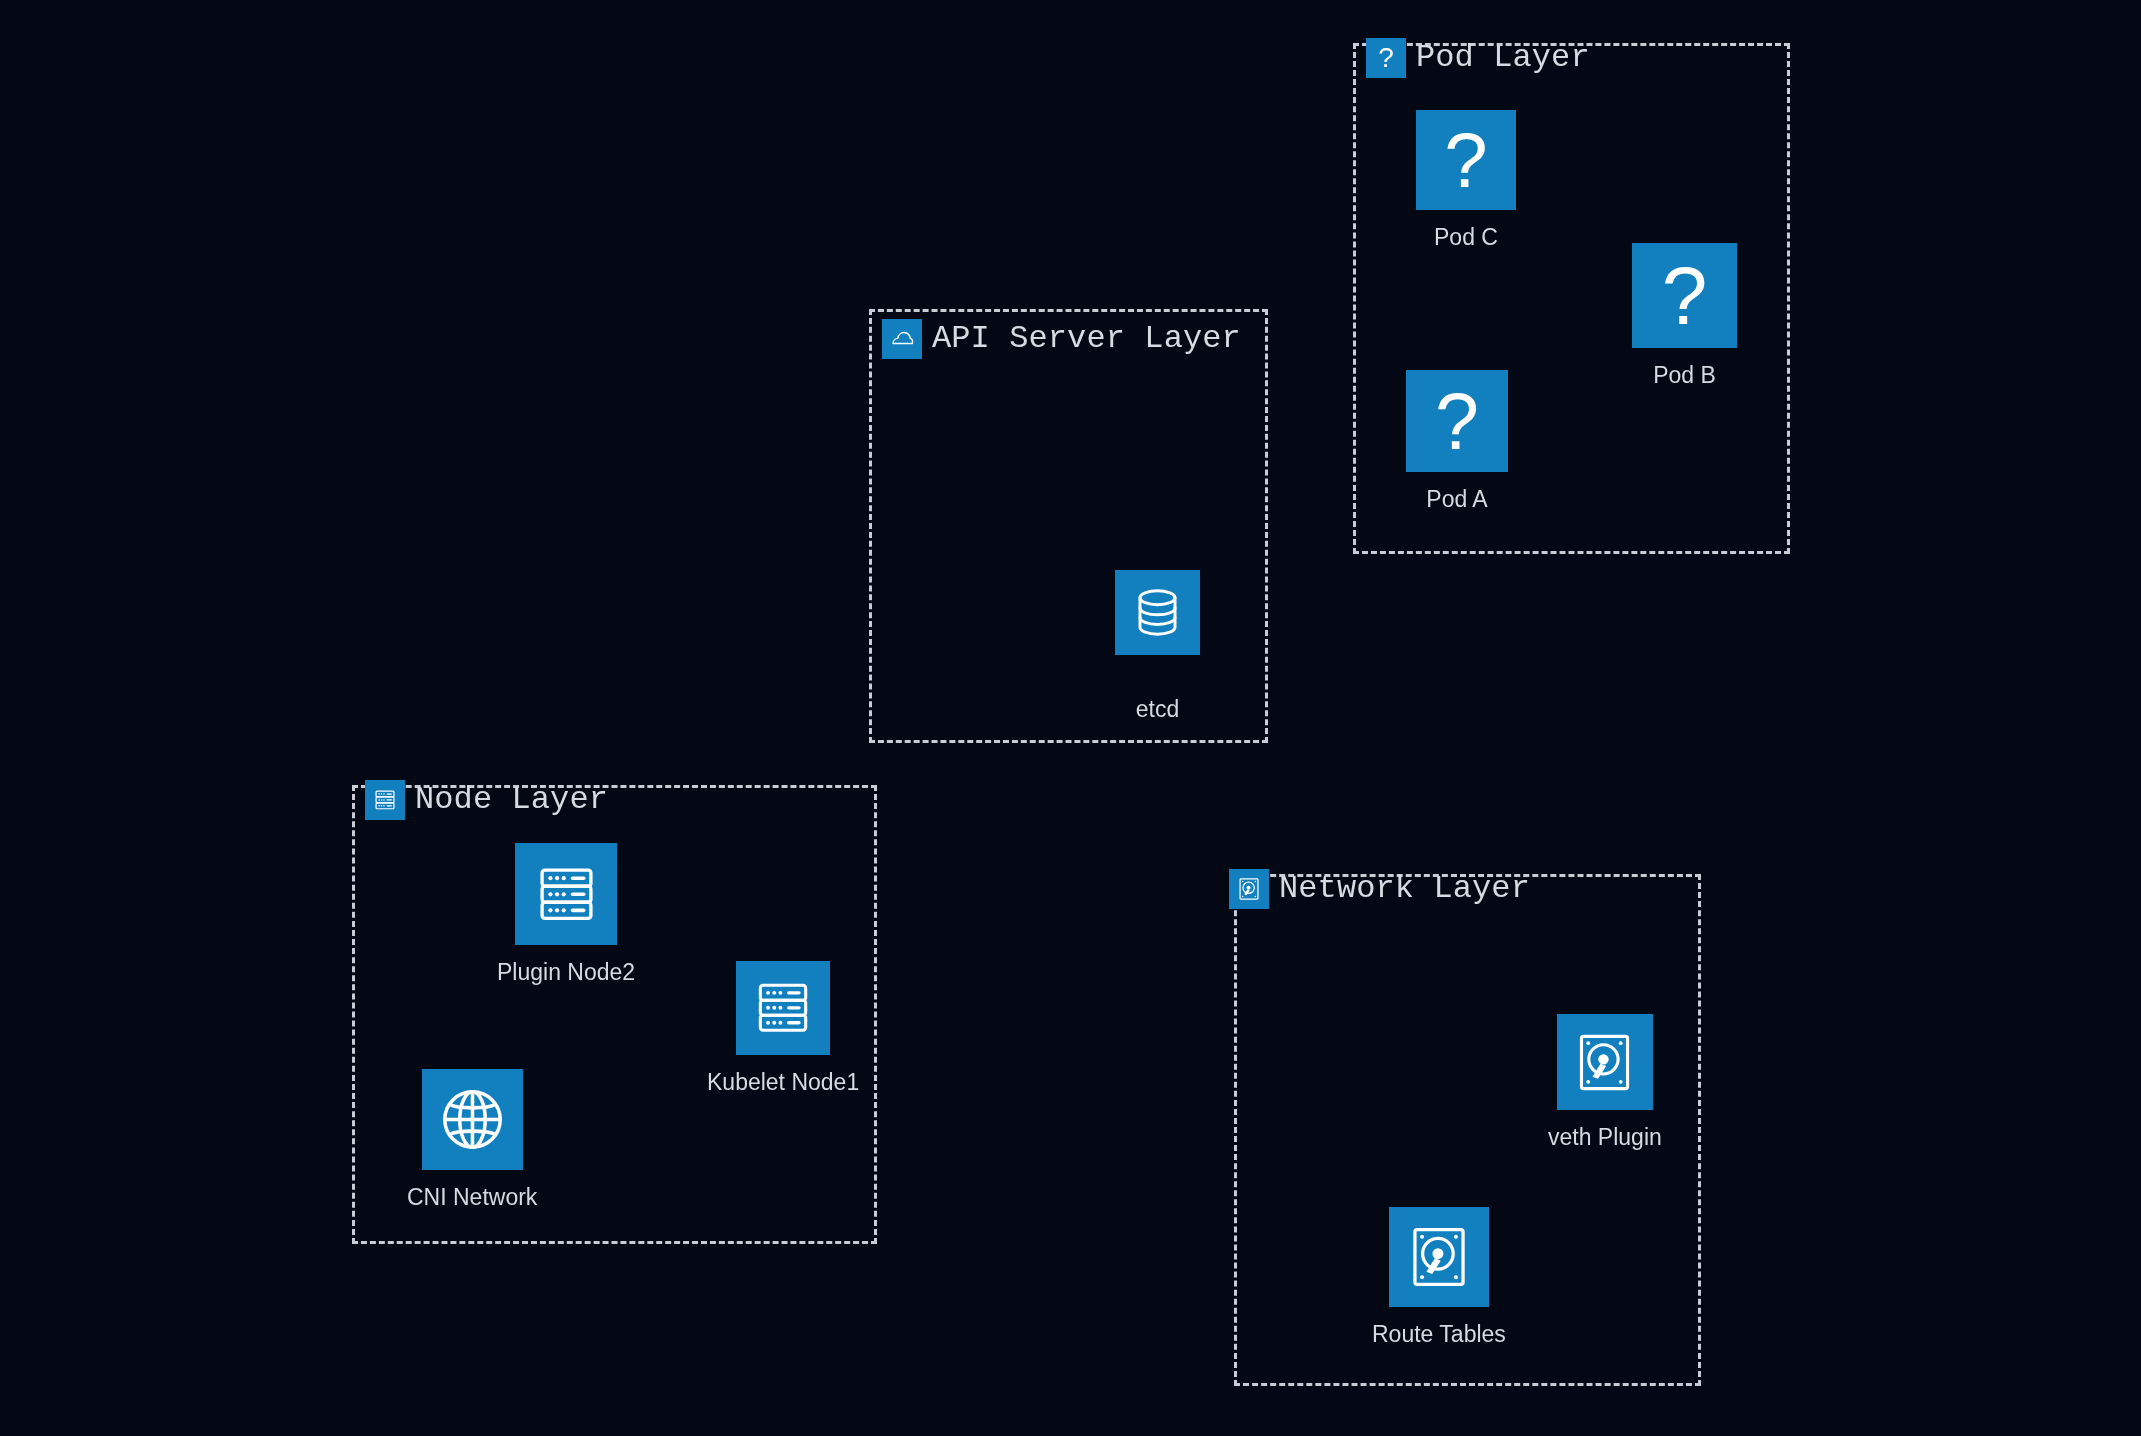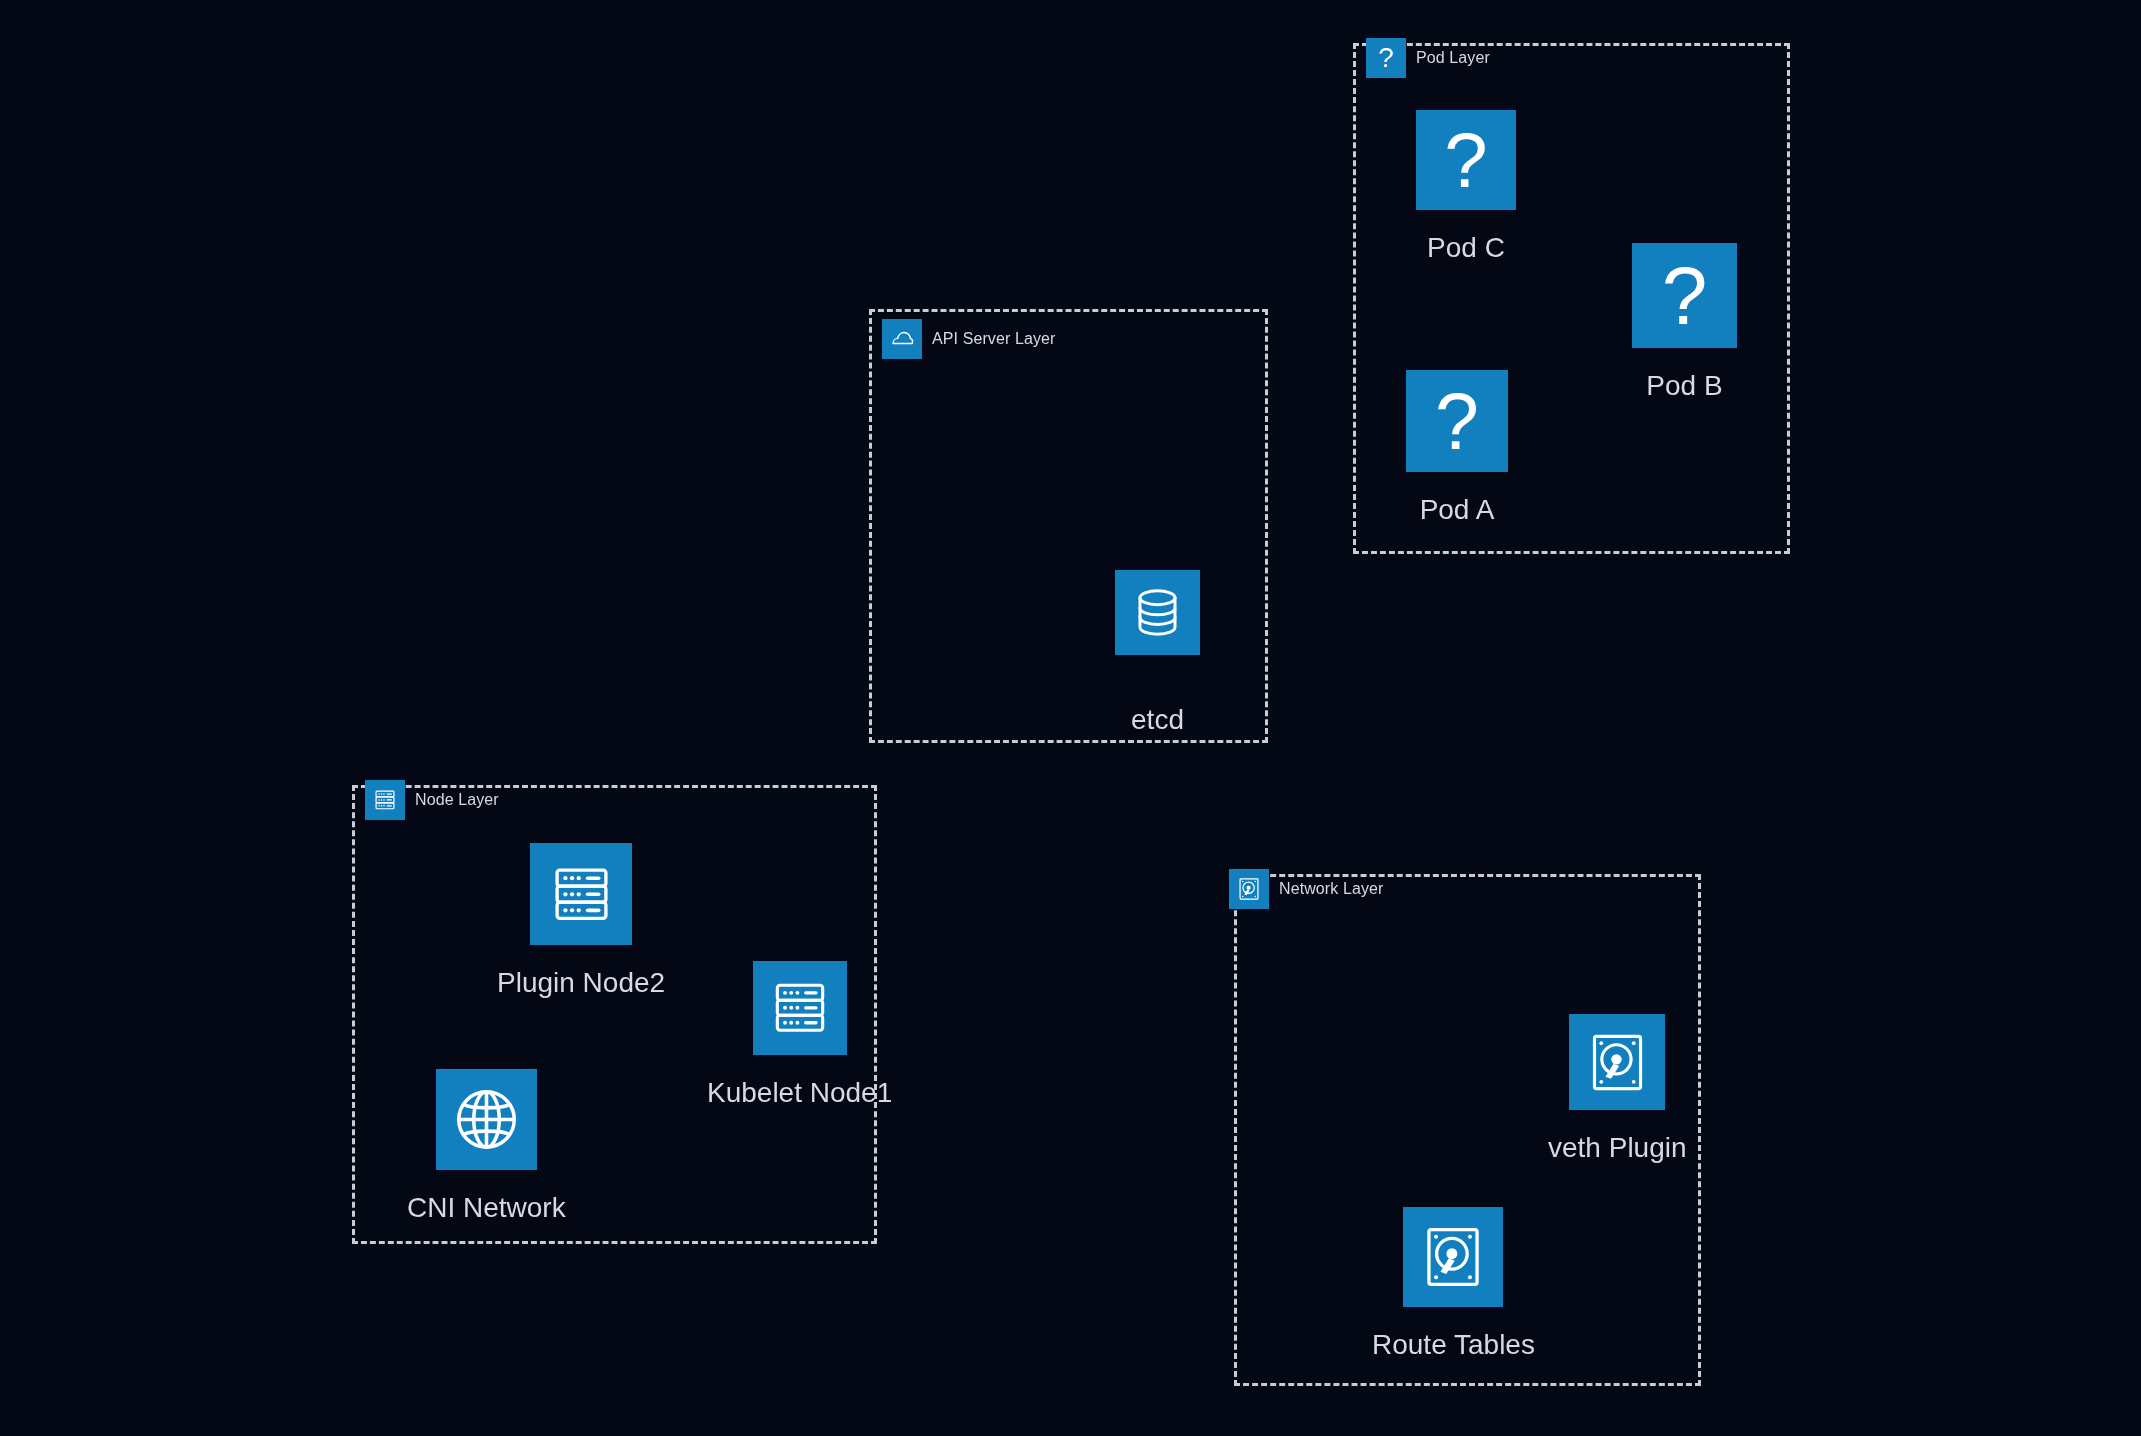--- a/index.html
+++ b/index.html
@@ -40,44 +40,44 @@
     height: 40px;
     background: #1280bf;
     display: flex;
     align-items: center;
     justify-content: center;
     flex: 0 0 auto;
   }
   .layer-badge svg { display: block; }
   .layer-title {
     color: #d7dae0;
-    font-size: 16px;
+    font-size: 32px;
     line-height: 1;
     letter-spacing: 0.1px;
-    font-family: Liberation Sans, sans-serif;
+    font-family: Liberation Mono, monospace;
   }
 
   
   .node {
     position: absolute;
     display: flex;
     flex-direction: column;
     align-items: center;
   }
   .node-tile {
     background: #1280bf;
     display: flex;
     align-items: center;
     justify-content: center;
   }
   .node-tile svg { display: block; }
   .node-label {
-    margin-top: 23px;
+    margin-top: 15px;
     color: #d7dae0;
-    font-size: 28px;
+    font-size: 23px;
     line-height: 1.1;
     white-space: nowrap;
     text-align: left;
     font-family: "Liberation Sans", sans-serif;
   }
 
   .qmark {
     color: #ffffff;
     font-weight: 400;
     line-height: 1;

